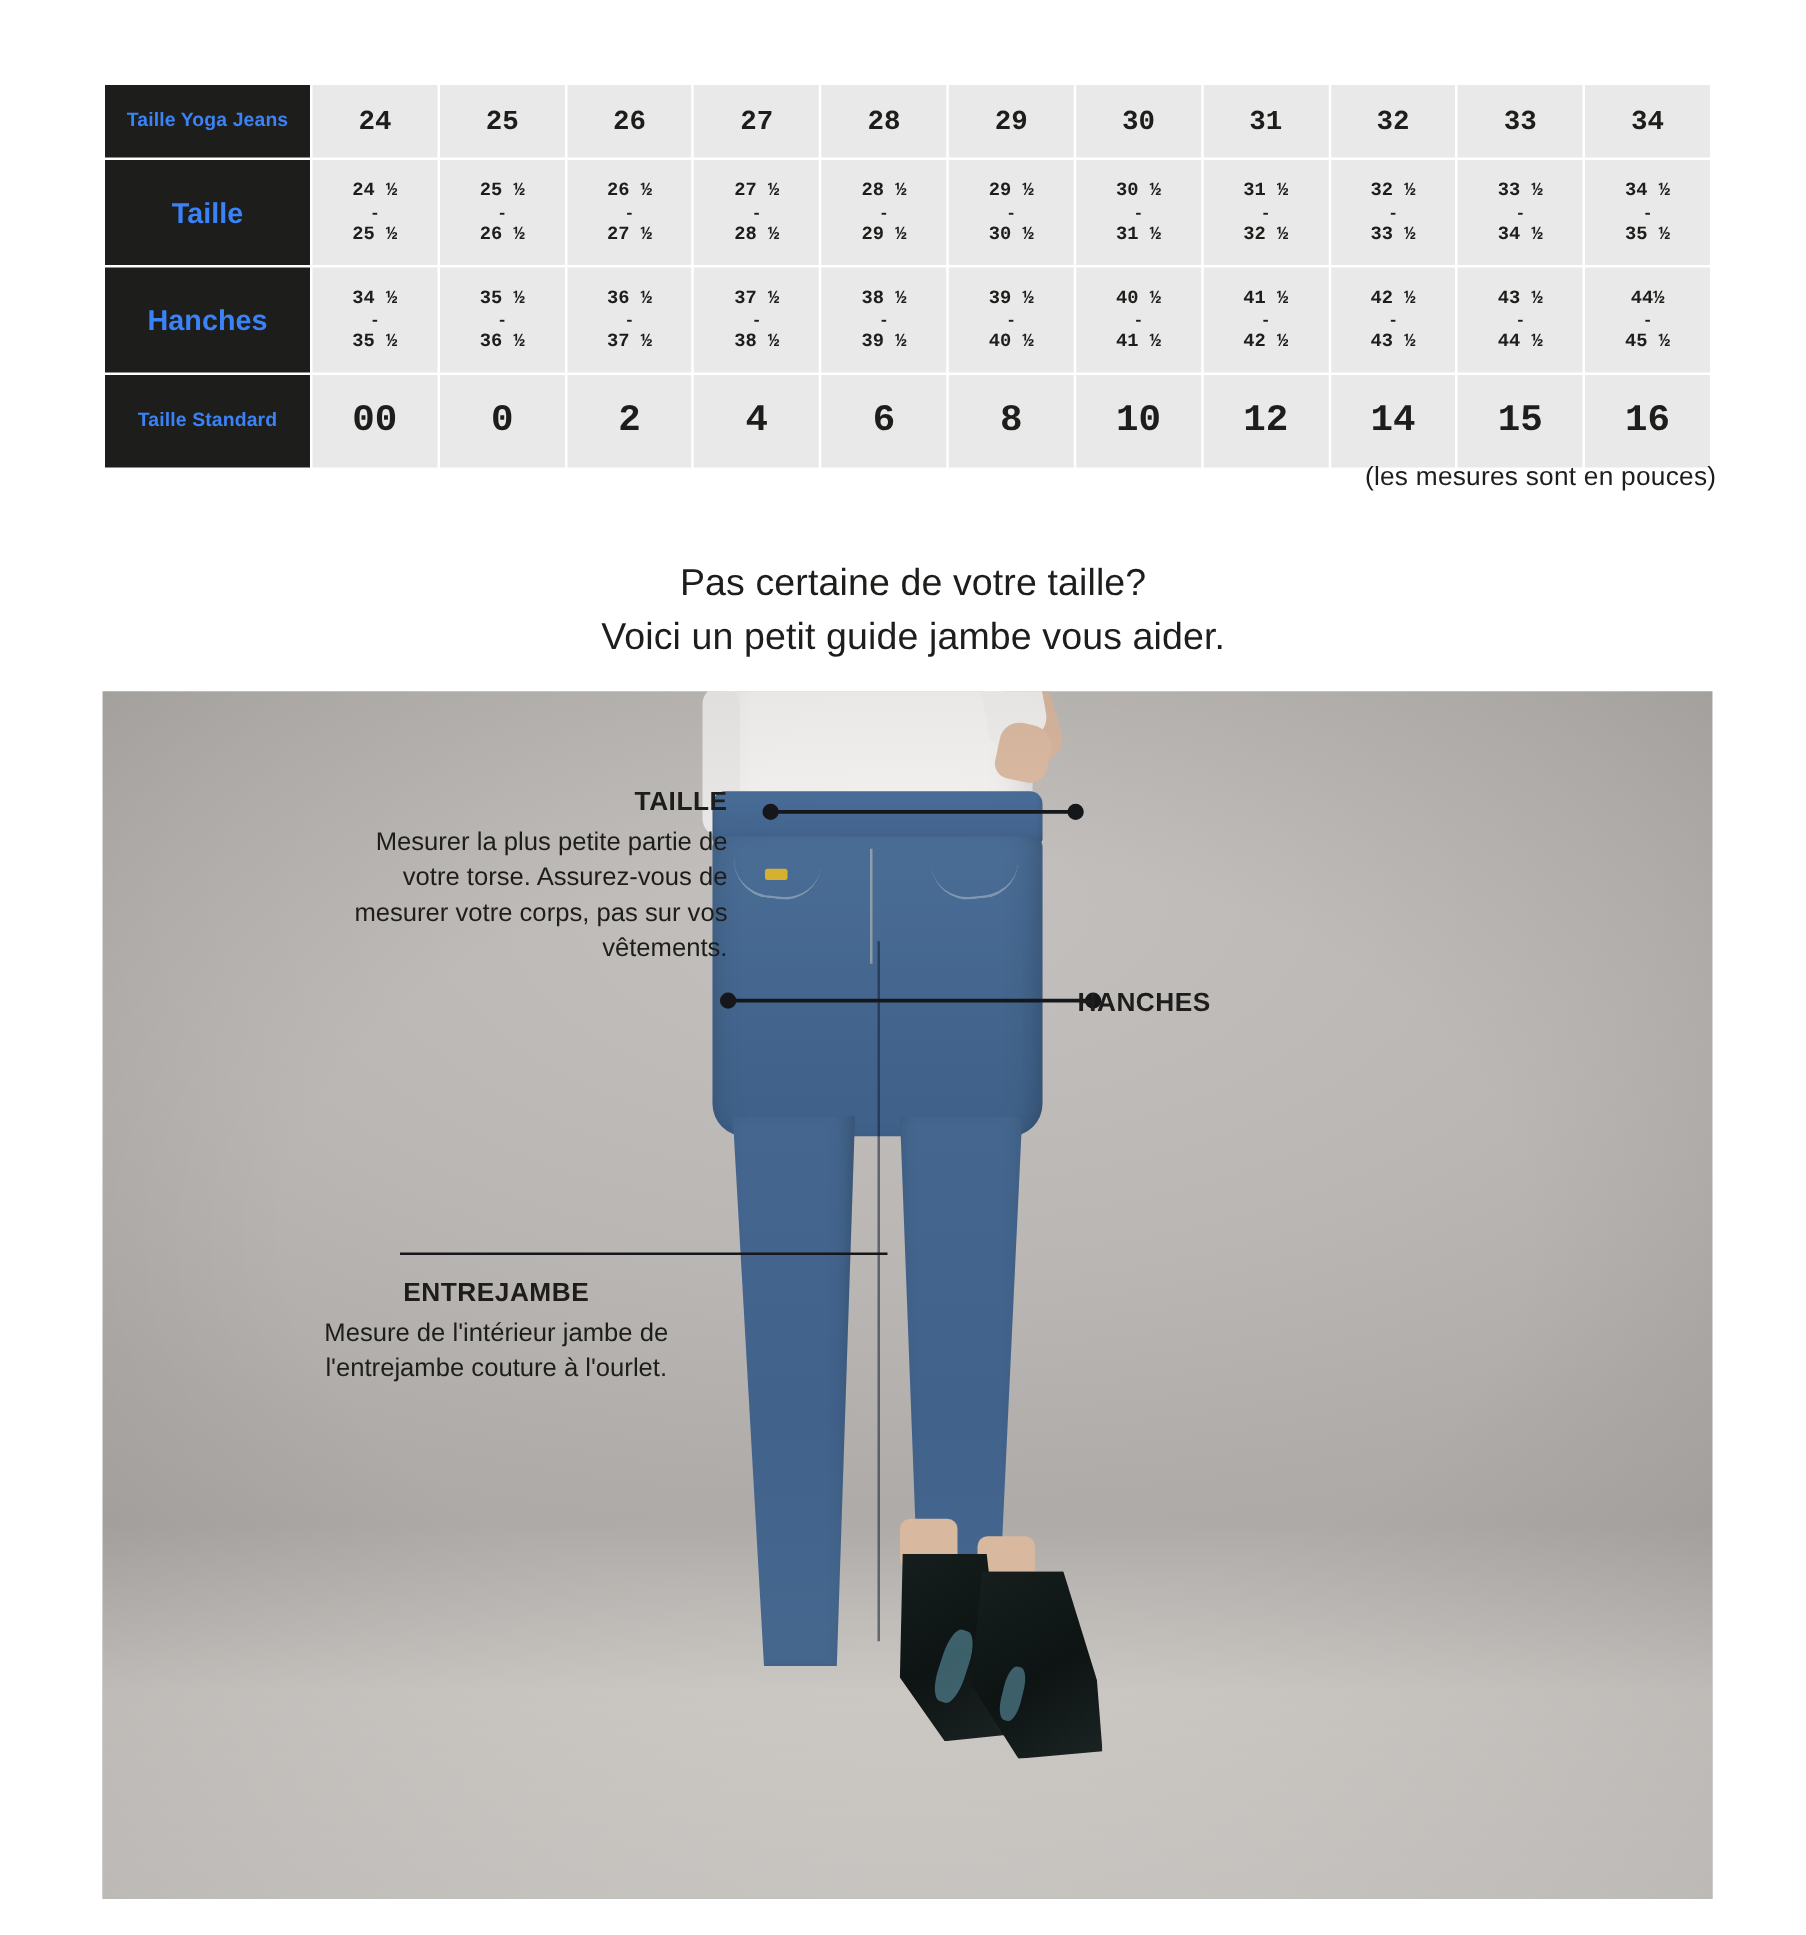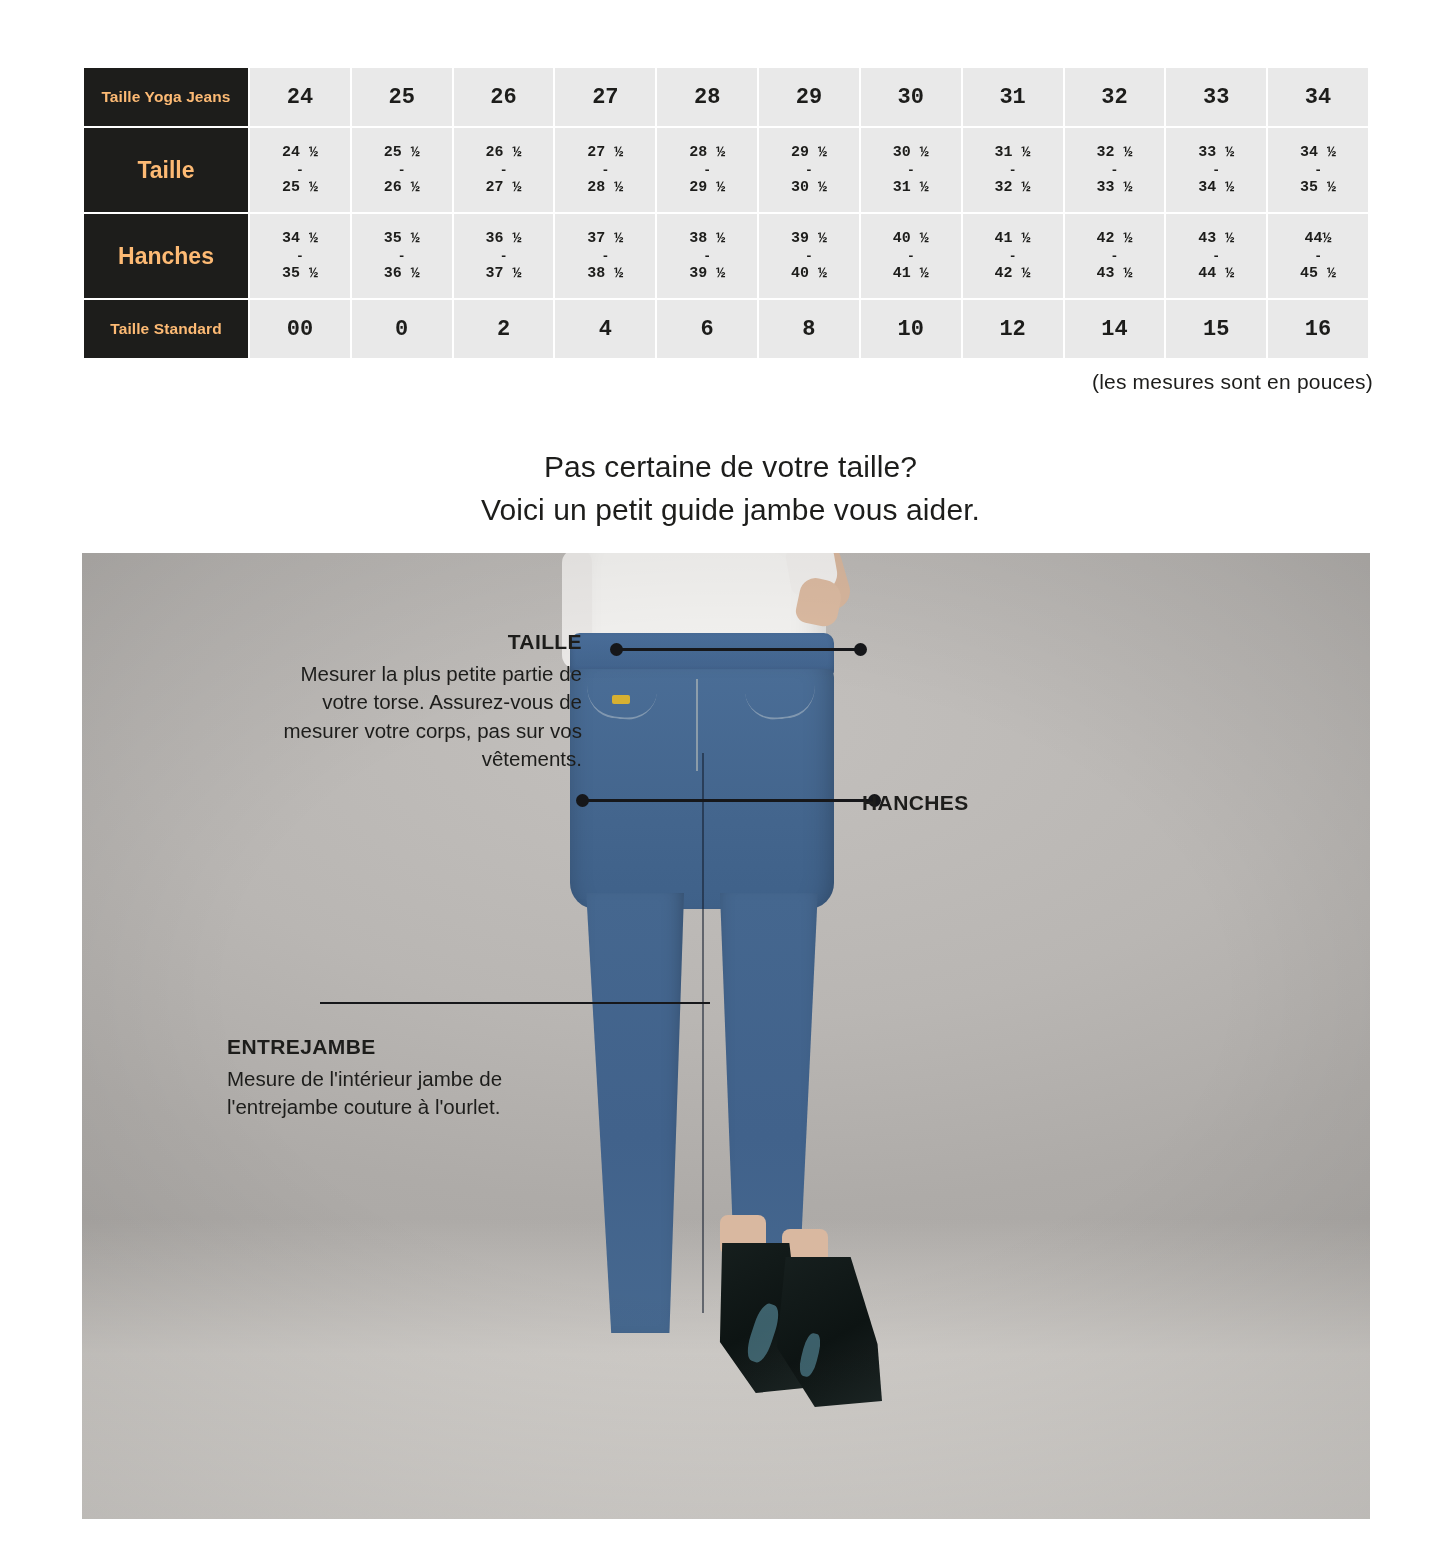--- a/index.html
+++ b/index.html
@@ -29,39 +29,39 @@
     border-collapse: separate;
     border-spacing: 2px;
     width: 100%;
     table-layout: fixed;
   }
   table.size-table td, table.size-table th {
     padding: 0;
   }
   .rowhead {
     background: #1d1d1b;
-    color: #fdba74;
+    color: #3b82f6;
     text-align: center;
     vertical-align: middle;
     font-weight: bold;
     width: 164px;
   }
   .rowhead.small { font-size: 15.5px; letter-spacing: .1px; }
   .rowhead.big { font-size: 23px; }
   .cell {
     background: #e9e9e9;
     text-align: center;
     vertical-align: middle;
     color: #1d1d1b;
     font-family: Liberation Mono, monospace;
   }
   .hdr-cell { font-size: 22px; font-weight: bold; height: 58px; }
   .range-cell { height: 84px; font-size: 15px; font-weight: bold; line-height: 1.32; }
   .range-cell .dash { display: block; font-size: 13px; line-height: 1.0; margin: 1px 0; }
-  .std-cell { height: 58px; font-size: 22px; font-weight: bold; }
+  .std-cell { height: 74px; font-size: 30px; font-weight: bold; }
 
   .units-note {
     position: absolute;
     right: 72px;
     top: 370px;
     font-size: 21px;
     color: #1d1d1b;
     letter-spacing: .2px;
   }
 
@@ -197,21 +197,21 @@
     position: absolute; width: 13px; height: 13px; border-radius: 50%;
     background: #16171a;
   }
 
   .callout { position: absolute; color: #1d1d1b; }
   .callout .title { font-weight: bold; font-size: 21px; letter-spacing: .4px; margin-bottom: 6px; }
   .callout .body { font-size: 20.5px; line-height: 1.38; }
 
   .callout.waist { left: 180px; top: 77px; width: 320px; text-align: right; }
   .callout.hips  { left: 780px; top: 238px; width: 330px; text-align: left; }
-  .callout.inseam{ left: 145px; top: 482px; width: 340px; text-align: left; }
+  .callout.inseam{ left: 145px; top: 470px; width: 340px; text-align: center; }
 </style>
 </head>
 <body>
 
 <div class="page">
 
   <div class="table-wrap">
     <table class="size-table">
       <tbody id="table-body">
           <tr>

